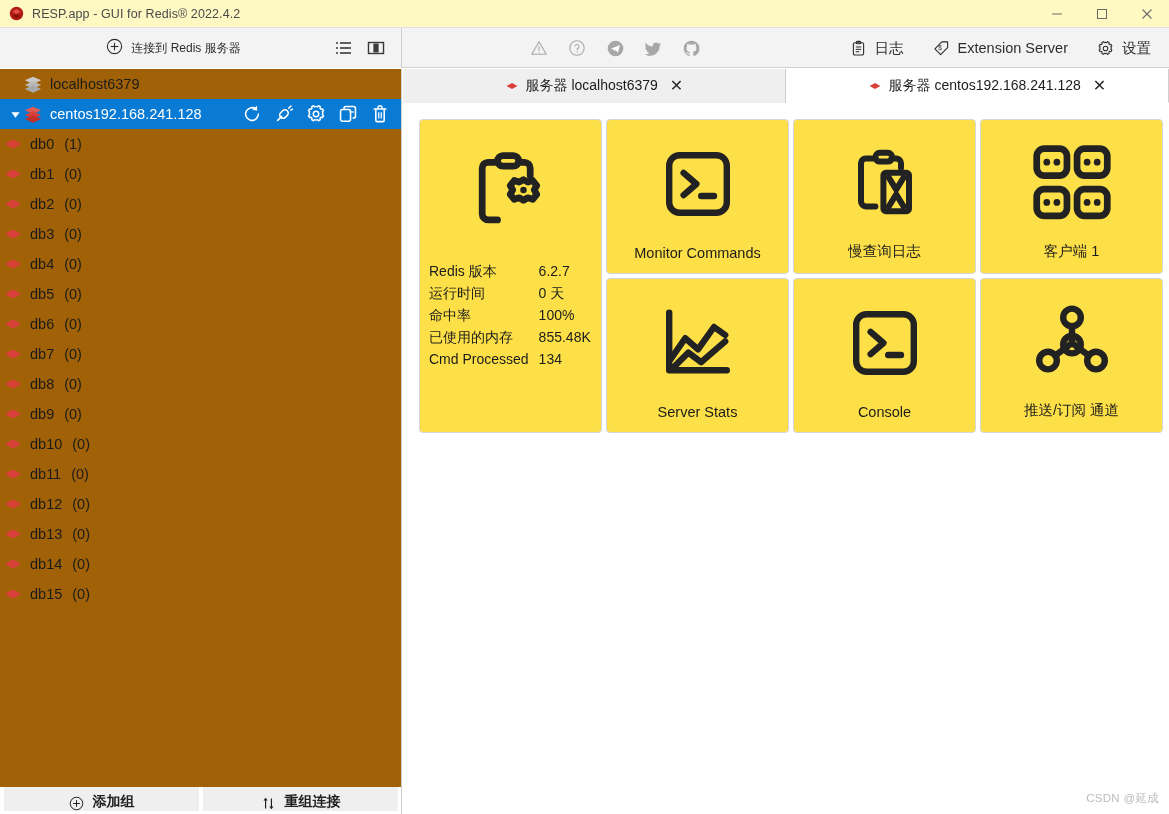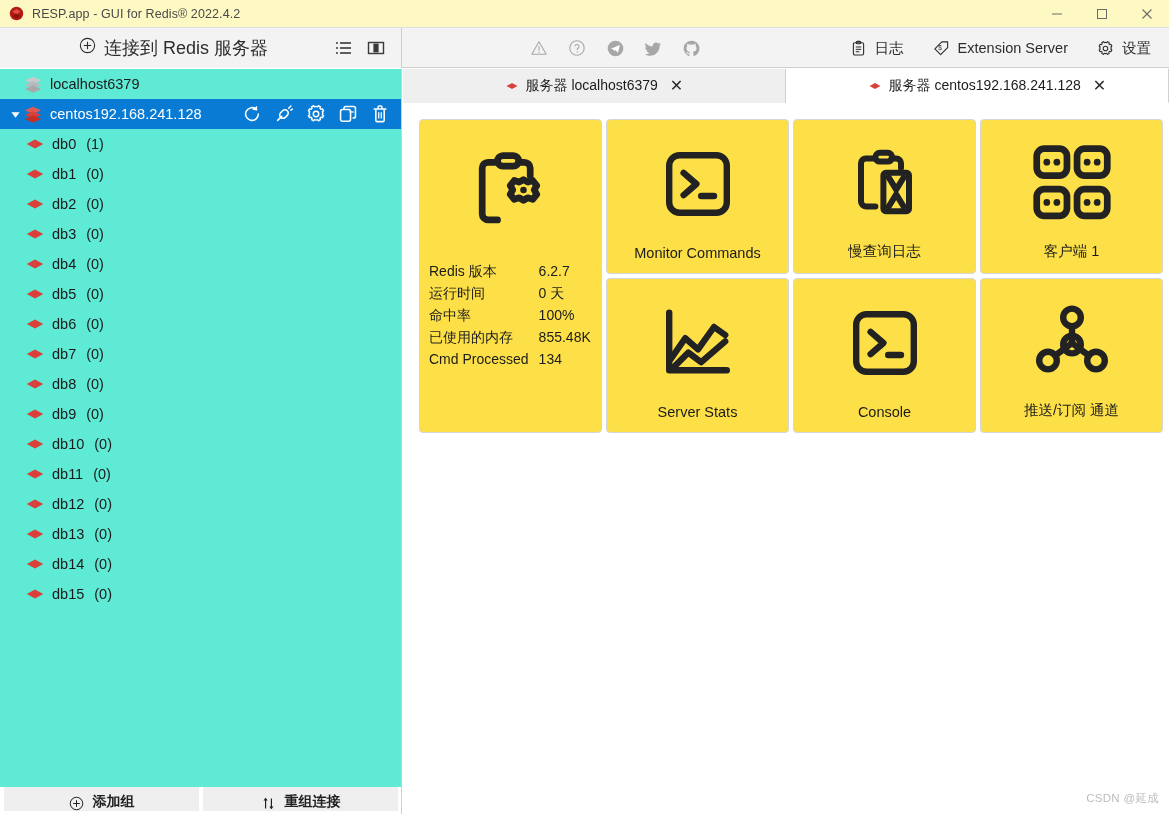--- a/index.html
+++ b/index.html
@@ -49,21 +49,21 @@
     border-bottom: 1px solid #cfcfcf;
   }
   .tool-left {
     position: absolute; left: 0; top: 0; width: 402px; height: 40px;
     display: flex; align-items: center;
     border-right: 1px solid #cfcfcf;
     background: #f3f3f3;
   }
   .connect-btn {
     flex: 1 1 auto; display: flex; align-items: center; justify-content: center;
-    gap: 8px; height: 40px; color: #2d2d2d; font-size: 18px;
+    gap: 8px; height: 40px; color: #2d2d2d; font-size: 12px;
     padding-left: 14px;
   }
   .connect-btn .lbl { white-space: nowrap; }
   .tool-left-icons { display: flex; align-items: center; gap: 10px; padding-right: 14px; }
   .tl-icon { width: 22px; height: 22px; display:flex; align-items:center; justify-content:center; color:#3a3a3a;}
 
   .tool-right {
     position: absolute; left: 403px; top: 0; right: 0; height: 40px;
     display: flex; align-items: center;
   }
@@ -75,21 +75,21 @@
     font-size: 14.5px; color: #2d2d2d; white-space: nowrap;
   }
   .tr-item + .tr-item { margin-left: 28px; }
   .tr-item .ico { width: 19px; height: 19px; display:flex; align-items:center; justify-content:center; color:#2d2d2d;}
   .tr-pad { width: 18px; }
 
   
   .sidebar {
     position: absolute; left: 0; top: 69px;
     width: 402px; height: 745px;
-    background: #5eead4;
+    background: #a16207;
     border-right: 1px solid #cfcfcf;
     overflow: hidden;
   }
   .conn-row {
     height: 30px; display: flex; align-items: center;
     padding-left: 8px; font-size: 14.5px; color: #1c1c1c;
     position: relative;
   }
   .conn-row.selected { background: #0a7bd4; color: #ffffff; }
   .arrow {
@@ -98,21 +98,21 @@
   .stack-ico { width: 22px; flex: 0 0 22px; display:flex; align-items:center; justify-content:center; margin-right: 6px;}
   .conn-name { white-space: nowrap; }
   .row-actions {
     position: absolute; right: 10px; top: 0; height: 30px;
     display: flex; align-items: center; gap: 10px;
   }
   .row-actions .ra { width: 22px; height: 22px; display:flex; align-items:center; justify-content:center; color:#ffffff;}
 
   .db-row {
     height: 30px; display: flex; align-items: center;
-    padding-left: 22px; font-size: 14.5px; color: #1b1b1b;
+    font-size: 14.5px; color: #1b1b1b;
   }
   .db-ico { width: 26px; flex: 0 0 26px; display:flex; align-items:center; justify-content:center; margin-right: 4px;}
   .db-name { margin-right: 10px; }
   .db-count { color: #1b1b1b; }
 
   
   .side-bottom {
     position: absolute; left: 0; bottom: 0;
     width: 402px; height: 27px;
     display: flex; gap: 4px; padding: 0 4px 3px 4px;

